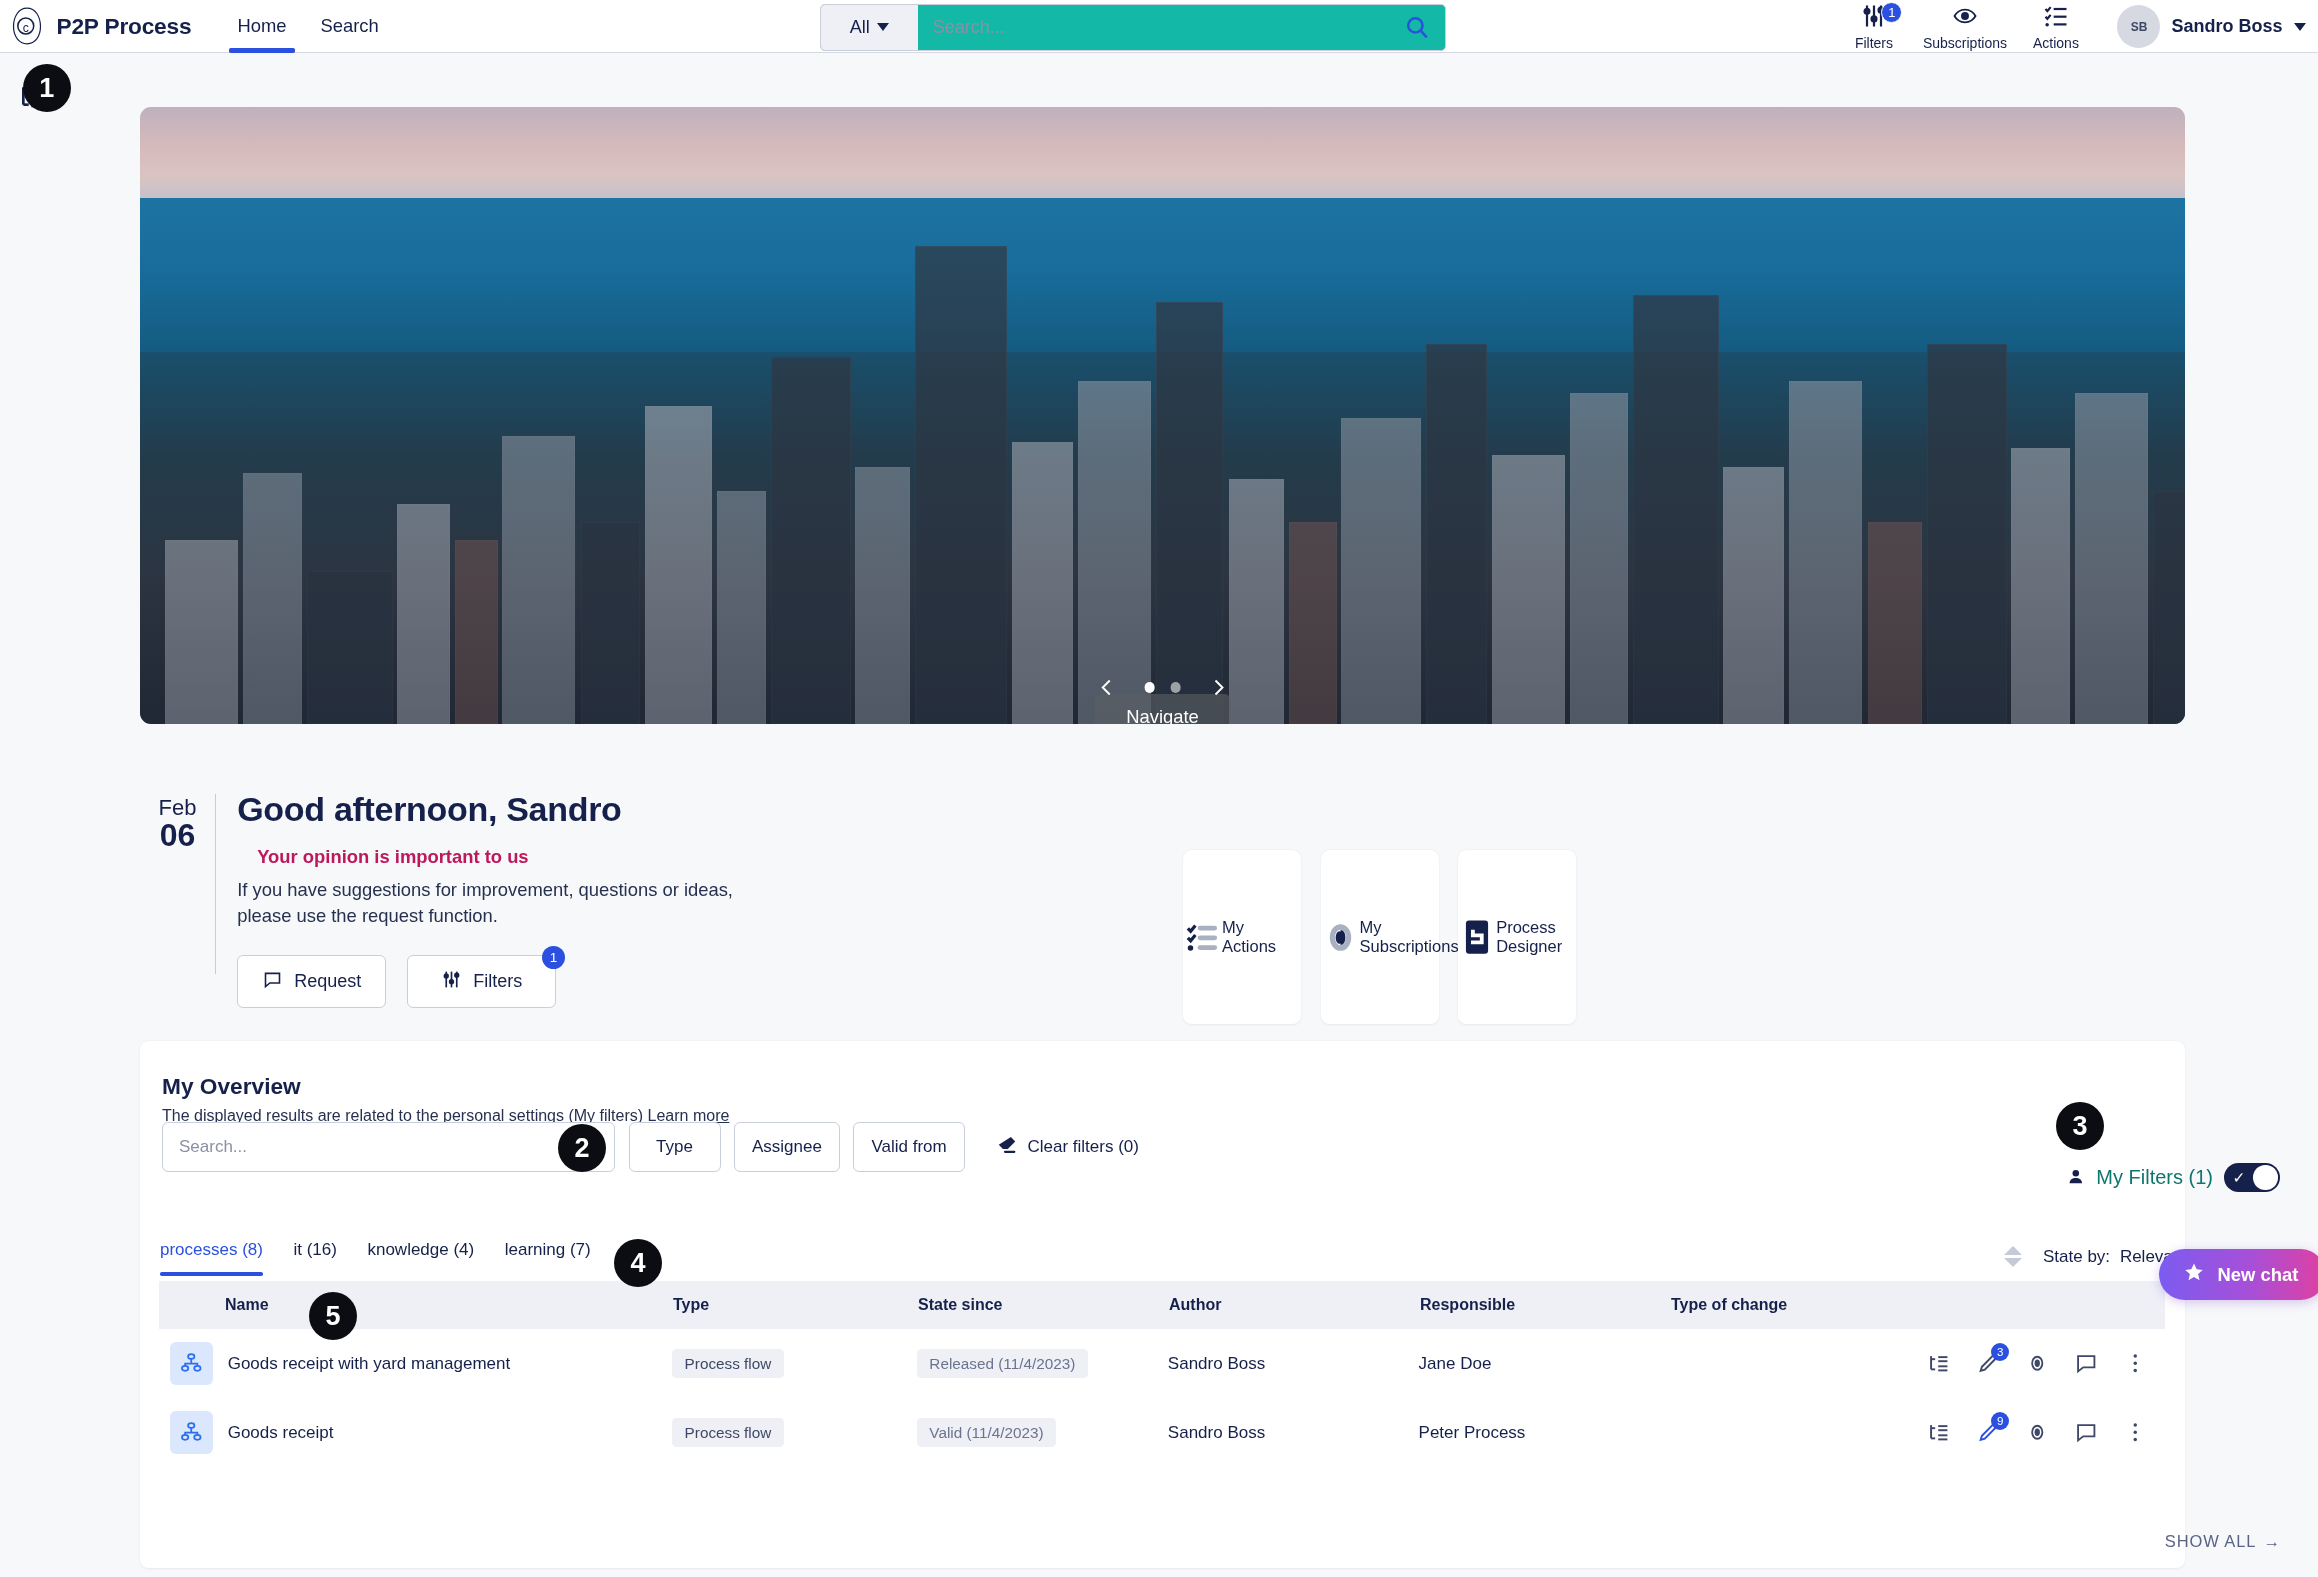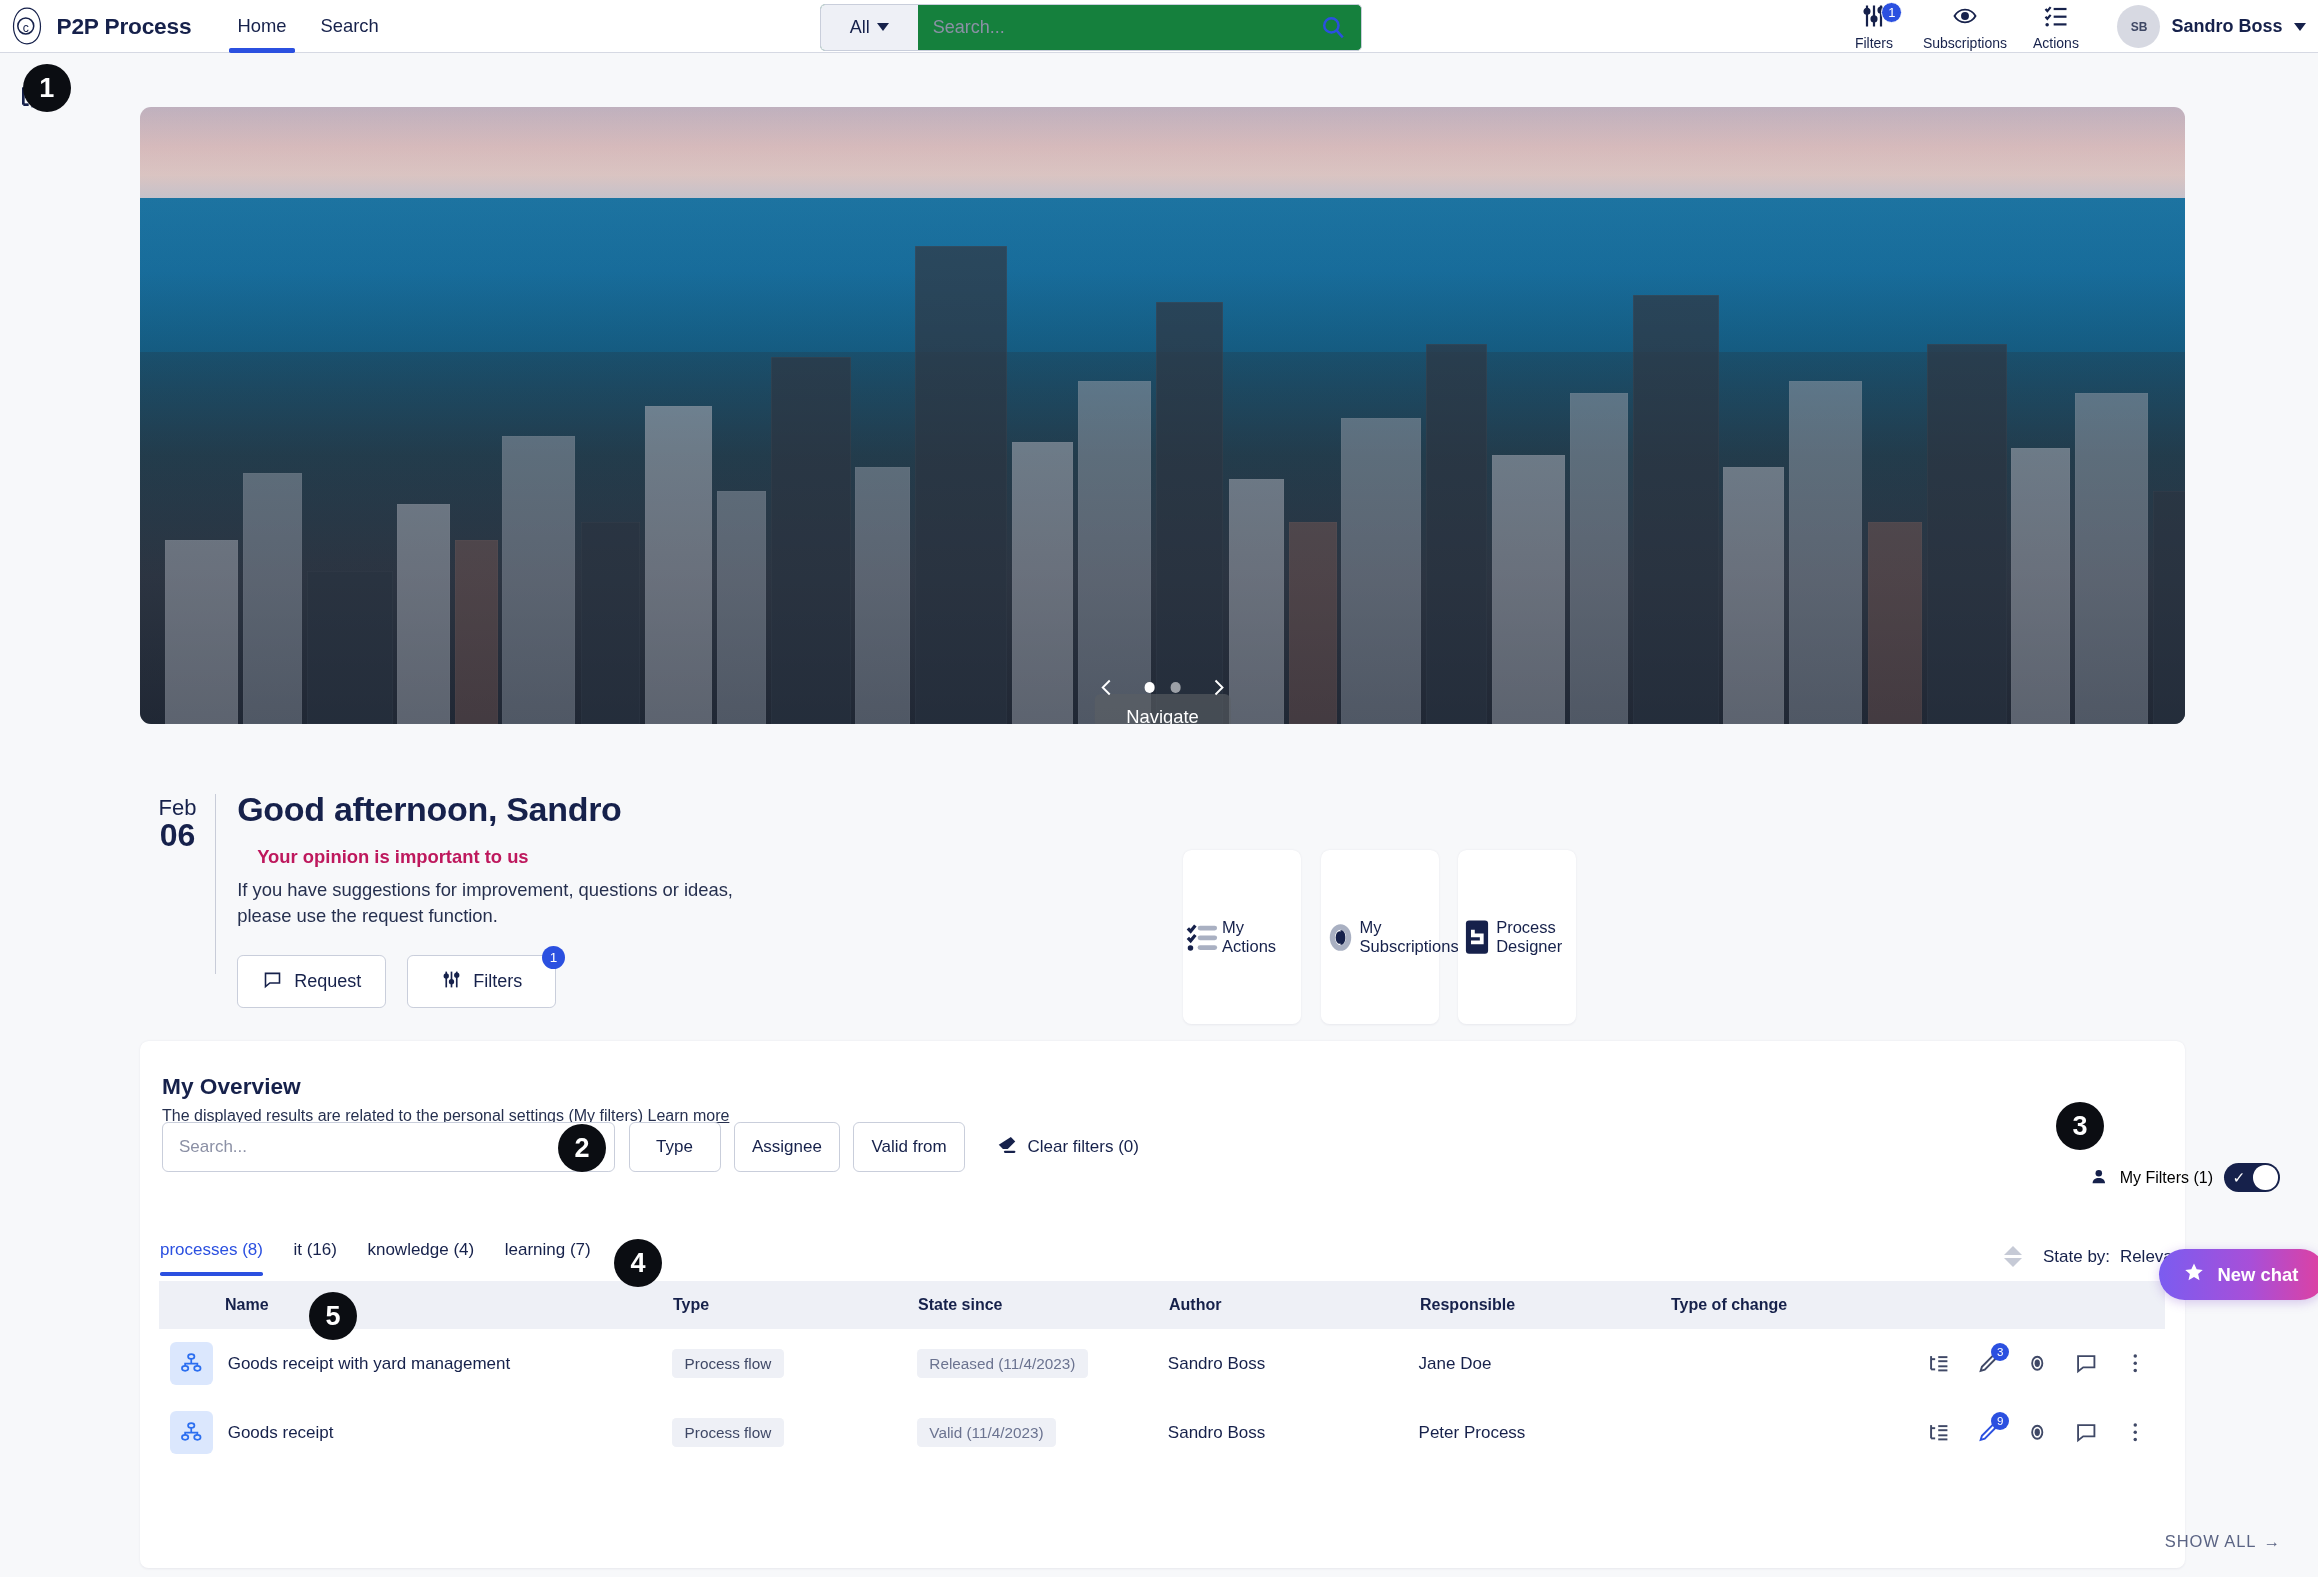--- a/index.html
+++ b/index.html
@@ -28,22 +28,22 @@
   .nav-item {
     position: relative; height: 53px; display: flex; align-items: center;
     padding: 0 17px; font-size: 18.4px; color: #16214b; cursor: pointer;
   }
   .nav-item.active::after {
     content: ""; position: absolute; left: 8.6px; right: 8.6px; bottom: 0;
     height: 4.3px; background: #2b50e0; border-radius: 1.8px;
   }
 
   .search-wrap {
-    position: absolute; left: 820px; top: 3.7px; width: 542px; height: 47px;
-    border: 1.2px solid #c9cedb; border-radius: 4.9px; background: #15803d;
+    position: absolute; left: 820px; top: 3.7px; width: 626px; height: 47px;
+    border: 1.2px solid #c9cedb; border-radius: 4.9px; background: #14b8a6;
     display: flex; align-items: center; overflow: hidden;
   }
   .search-scope {
     width: 97px; height: 100%; background: #eef0f6;
     display: flex; align-items: center; justify-content: center; gap: 7.3px;
     font-size: 18px; color: #16214b; cursor: pointer; flex: 0 0 auto;
   }
   .caret-down { width: 0; height: 0; border-left: 6.7px solid transparent; border-right: 6.7px solid transparent; border-top: 8.6px solid #16214b; }
   .search-input {
     flex: 1 1 auto; height: 100%; border: 0; outline: 0; padding: 0 14.7px;
@@ -163,21 +163,21 @@
   .ovsearch input::placeholder { color: #8b90a5; }
   .ovsearch-funnel { width: 39px; display: flex; align-items: center; justify-content: center; cursor: pointer; }
   .fbtn {
     height: 50px; min-width: 92px; padding: 0 17px; border: 1.2px solid #c9cedb; border-radius: 6.1px;
     background: #fff; font-size: 17px; color: #16214b; display: flex; align-items: center;
     justify-content: center; cursor: pointer; margin-left: 13.5px;
   }
   .clearf { display: flex; align-items: center; gap: 9.8px; margin-left: 31px; font-size: 17px; color: #16214b; cursor: pointer; }
 
   .myfilters { position: absolute; right: 39px; top: 1163px; display: flex; align-items: center; gap: 11px; }
-  .myfilters-label { font-size: 16px; color: #000000; }
+  .myfilters-label { font-size: 20px; color: #0f766e; }
   .toggle {
     width: 56px; height: 29px; border-radius: 14.7px; background: #16214b; position: relative; cursor: pointer;
     display: flex; align-items: center;
   }
   .toggle .knob { position: absolute; right: 2.4px; width: 24.5px; height: 24.5px; border-radius: 50%; background: #fff; }
   .toggle .chk { position: absolute; left: 8.6px; color: #fff; font-size: 15.3px; line-height: 1; }
 
   
   .tabs { position: absolute; left: 160px; top: 1240px; display: flex; align-items: flex-end; gap: 0; }
   .tab {

